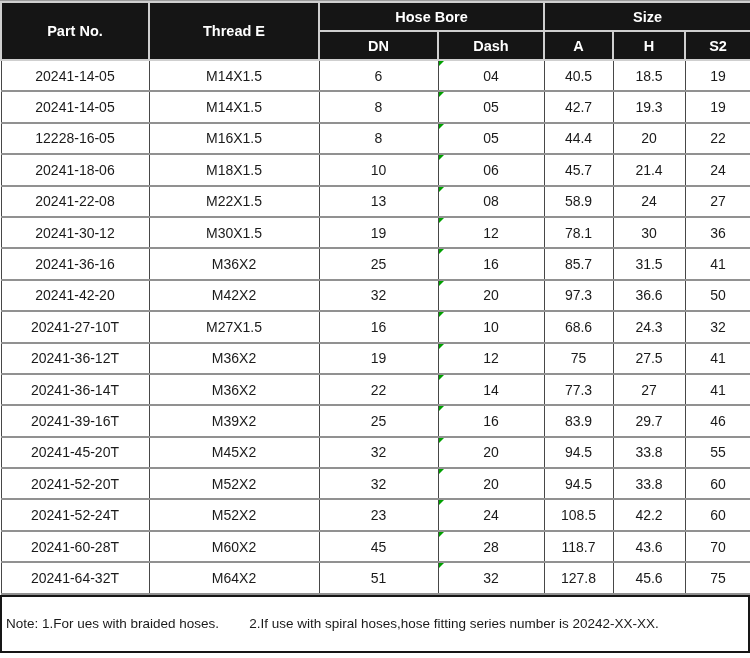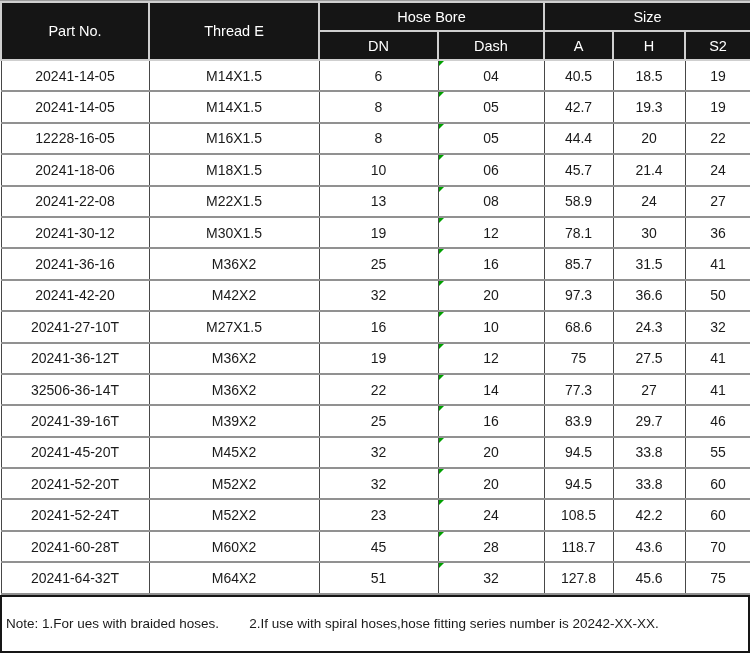--- a/index.html
+++ b/index.html
@@ -26,21 +26,21 @@
   col.c-dn     { width: 119px; }
   col.c-dash   { width: 106px; }
   col.c-a      { width: 69px;  }
   col.c-h      { width: 72px;  }
   col.c-s2     { width: 66px;  }
 
   thead th {
     background: #151515;
     color: #ffffff;
     font-size: 14.5px;
-    font-weight: normal;
+    font-weight: bold;
     text-align: center;
     vertical-align: middle;
     border: 2px solid #cfcfcf;
     height: 27px;
     padding: 0;
   }
   tbody td {
     background: #ffffff;
     color: #1a1a1a;
     font-size: 14px;
@@ -192,21 +192,21 @@
         <tr>
           <td>20241-36-12T</td>
           <td>M36X2</td>
           <td>19</td>
           <td><span class="green-marker"></span><span>12</span></td>
           <td>75</td>
           <td>27.5</td>
           <td>41</td>
         </tr>
         <tr>
-          <td>32506-36-14T</td>
+          <td>20241-36-14T</td>
           <td>M36X2</td>
           <td>22</td>
           <td><span class="green-marker"></span><span>14</span></td>
           <td>77.3</td>
           <td>27</td>
           <td>41</td>
         </tr>
         <tr>
           <td>20241-39-16T</td>
           <td>M39X2</td>

